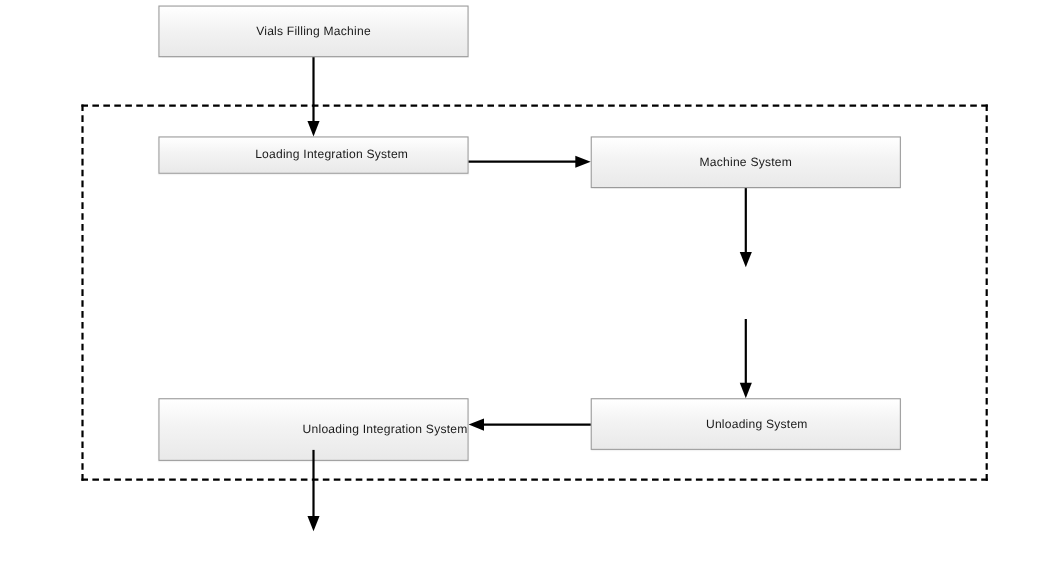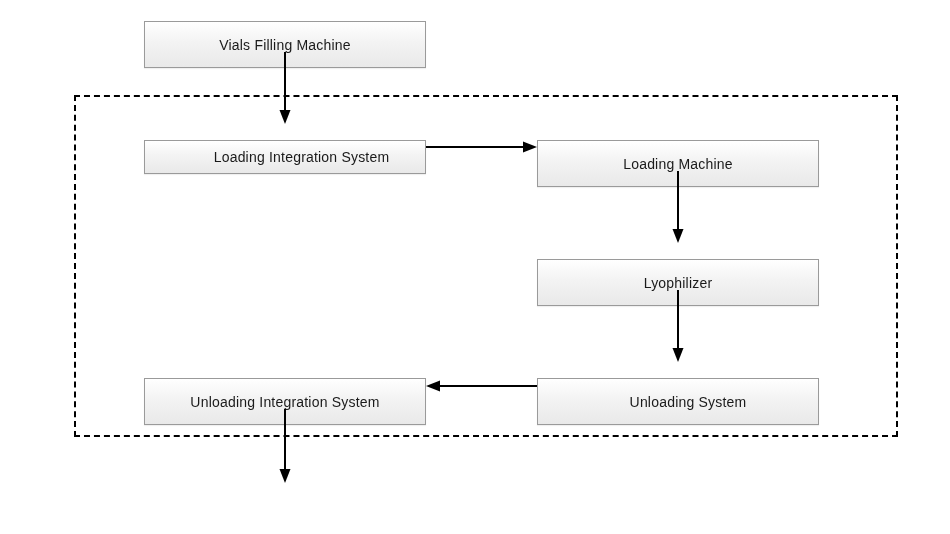--- a/index.html
+++ b/index.html
@@ -17,25 +17,24 @@
   }
   .node {
     position: absolute;
     box-sizing: border-box;
     border: 1px solid #9a9a9a;
     background: linear-gradient(to bottom, #ffffff 0%, #f3f3f3 45%, #e9e9e9 100%);
     display: flex;
     align-items: center;
     justify-content: center;
     color: #1a1a1a;
-    font-size: 14px;
+    font-size: 11px;
     letter-spacing: .2px;
     text-align: center;
     box-shadow: 0 1px 1px rgba(0,0,0,0.06);
-    margin-top: 16px;
   }
   .dashed-region {
     position: absolute;
     box-sizing: border-box;
     border: 2px dashed #000000;
     background: transparent;
   }
   .arrow {
     position: absolute;
   }
@@ -53,32 +52,29 @@
 
   <div class="node" style="left:144px; top:5px; width:282px; height:47px;">
     <span>Vials Filling Machine</span>
   </div>
 
   <div class="node" style="left:144px; top:124px; width:282px; height:34px;padding-left:33px;">
     <span>Loading Integration System</span>
   </div>
 
   <div class="node" style="left:537px; top:124px; width:282px; height:47px;">
-    <span>Loading  Machine</span>
+    <span>Machine  System</span>
   </div>
 
-  <div class="node" style="left:537px; top:243px; width:282px; height:47px;">
-    <span>Lyophilizer</span>
-  </div>
 
   <div class="node" style="left:537px; top:362px; width:282px; height:47px;padding-left:20px;">
     <span>Unloading  System</span>
   </div>
 
-  <div class="node" style="left:144px; top:362px; width:282px; height:47px;">
+  <div class="node" style="left:144px; top:362px; width:282px; height:57px;justify-content:flex-end;">
     <span>Unloading Integration System</span>
   </div>
 
 
   <div class="arrow" style="left:278px; top:52px; width:14px; height:72px;">
     <svg width="14" height="72" viewBox="0 0 14 72">
       <line x1="7" y1="0" x2="7" y2="62" stroke="#000" stroke-width="2"></line>
       <polygon points="7,72 1.5,58 12.5,58" fill="#000"></polygon>
     </svg>
   </div>

